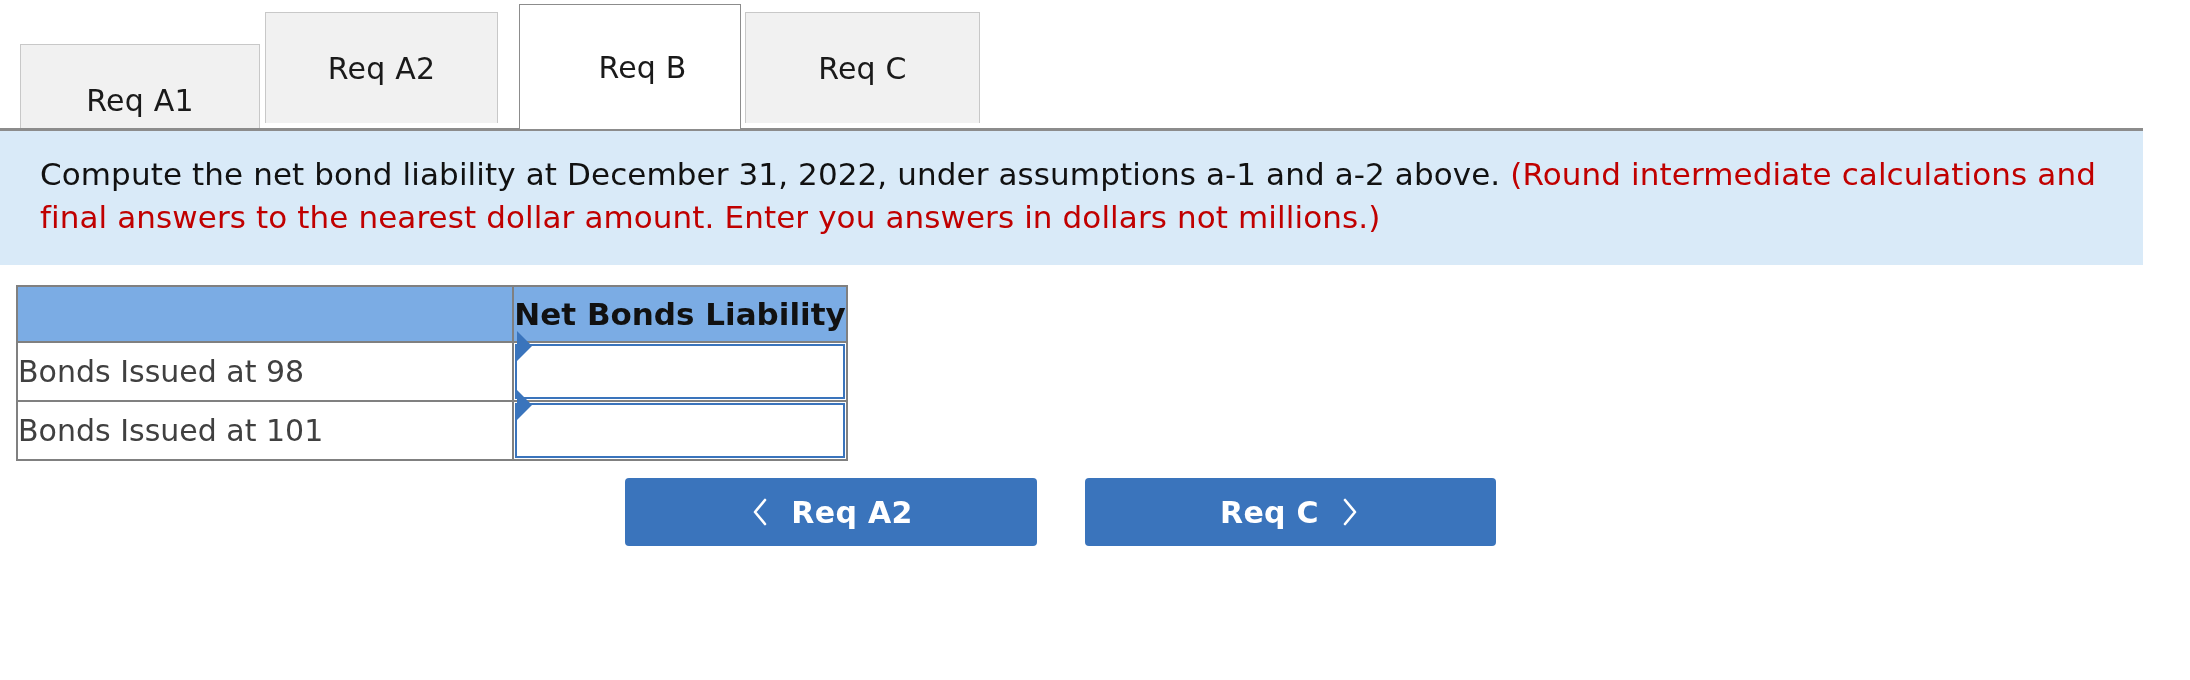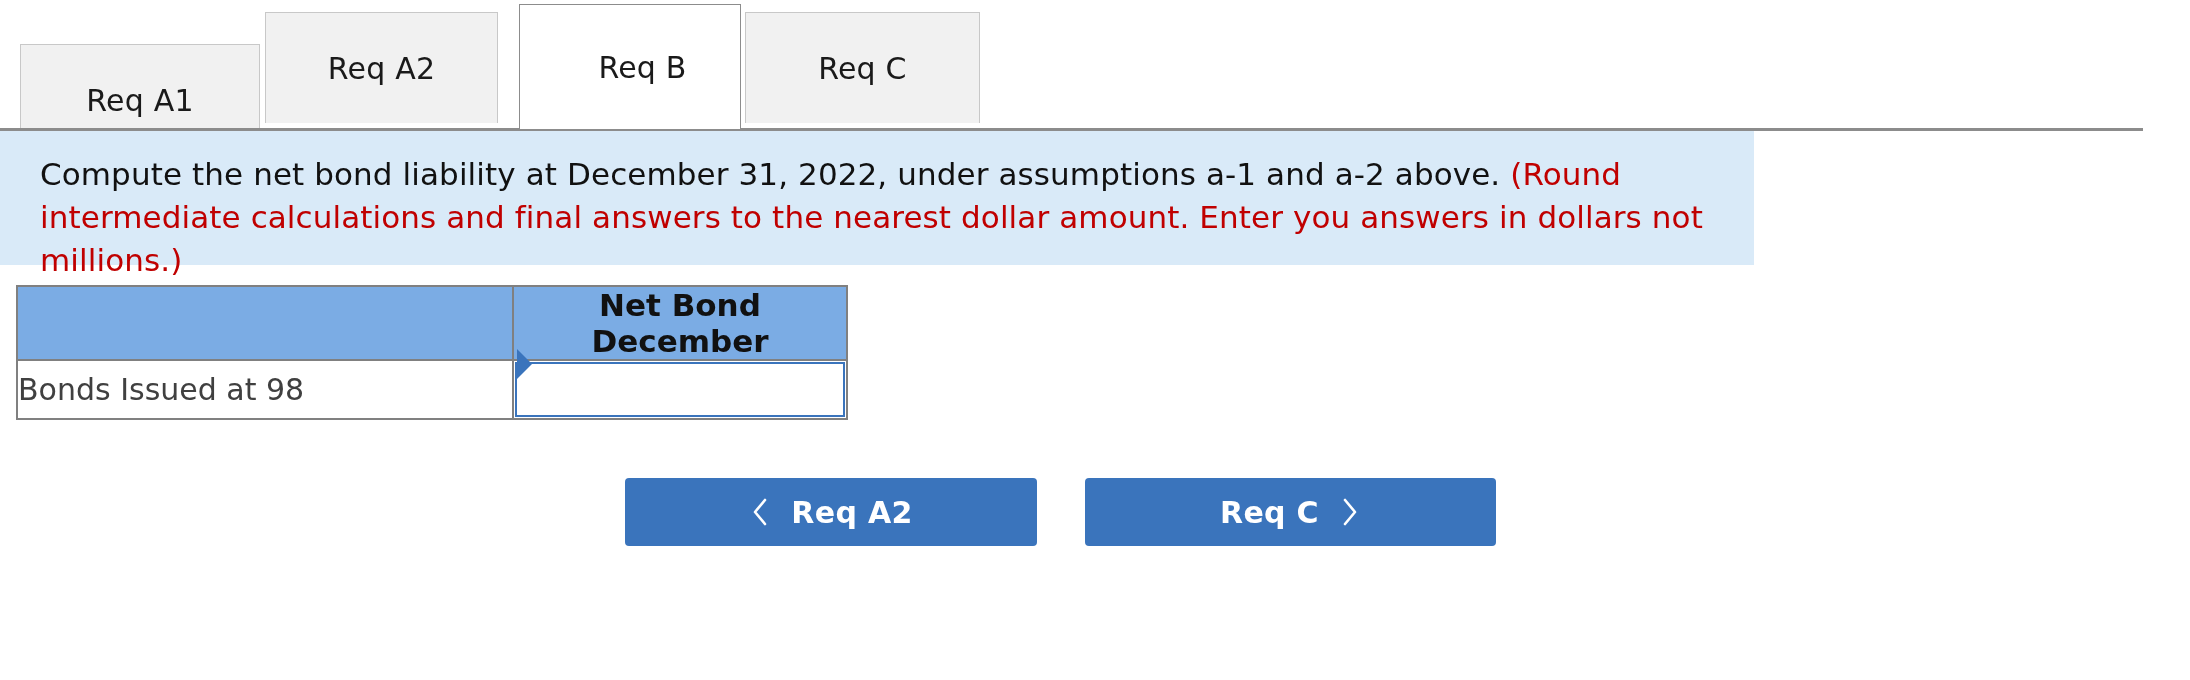--- a/index.html
+++ b/index.html
@@ -57,21 +57,21 @@
     height: 3px;
     background: #8c8c8c;
     z-index: 1;
   }
 
   
   #instruction-panel {
     position: absolute;
     left: 0;
     top: 131px;
-    width: 1754px;
+    width: 2143px;
     height: 134px;
     box-sizing: border-box;
     background: #d9eaf8;
     padding: 22px 36px 0 40px;
   }
   #instruction-text {
     font-size: 31px;
     line-height: 43px;
     color: #111111;
     letter-spacing: 0.1px;
@@ -236,26 +236,35 @@
 </div>
 
 <table id="answer-table">
   <colgroup>
     <col class="col-label">
     <col class="col-value">
   </colgroup>
   <thead>
     <tr>
       <th class="hdr-blank"></th>
-      <th class="hdr-value">Net Bond December</th>
+      <th class="hdr-value">Net Bonds Liability</th>
     </tr>
   </thead>
   <tbody>
     <tr>
       <td class="row-label">Bonds Issued at 98</td>
+      <td class="row-input">
+        <div class="input-wrap">
+          <span class="cell-flag"></span>
+          <input type="text" placeholder="" style="">
+        </div>
+      </td>
+    </tr>
+    <tr>
+      <td class="row-label">Bonds Issued at 101</td>
       <td class="row-input">
         <div class="input-wrap">
           <span class="cell-flag"></span>
           <input type="text" placeholder="" style="">
         </div>
       </td>
     </tr>
   </tbody>
 </table>
 

